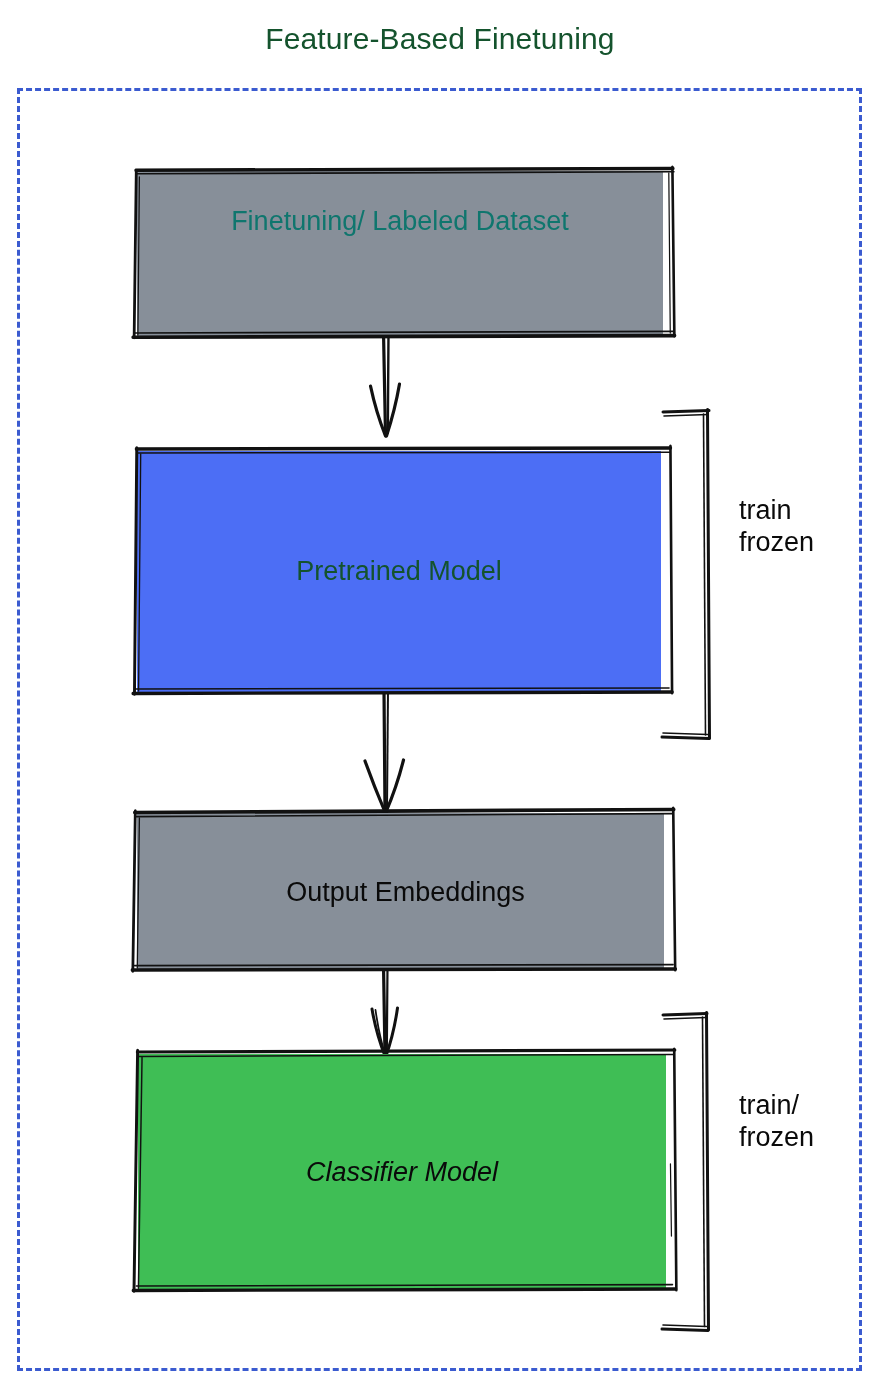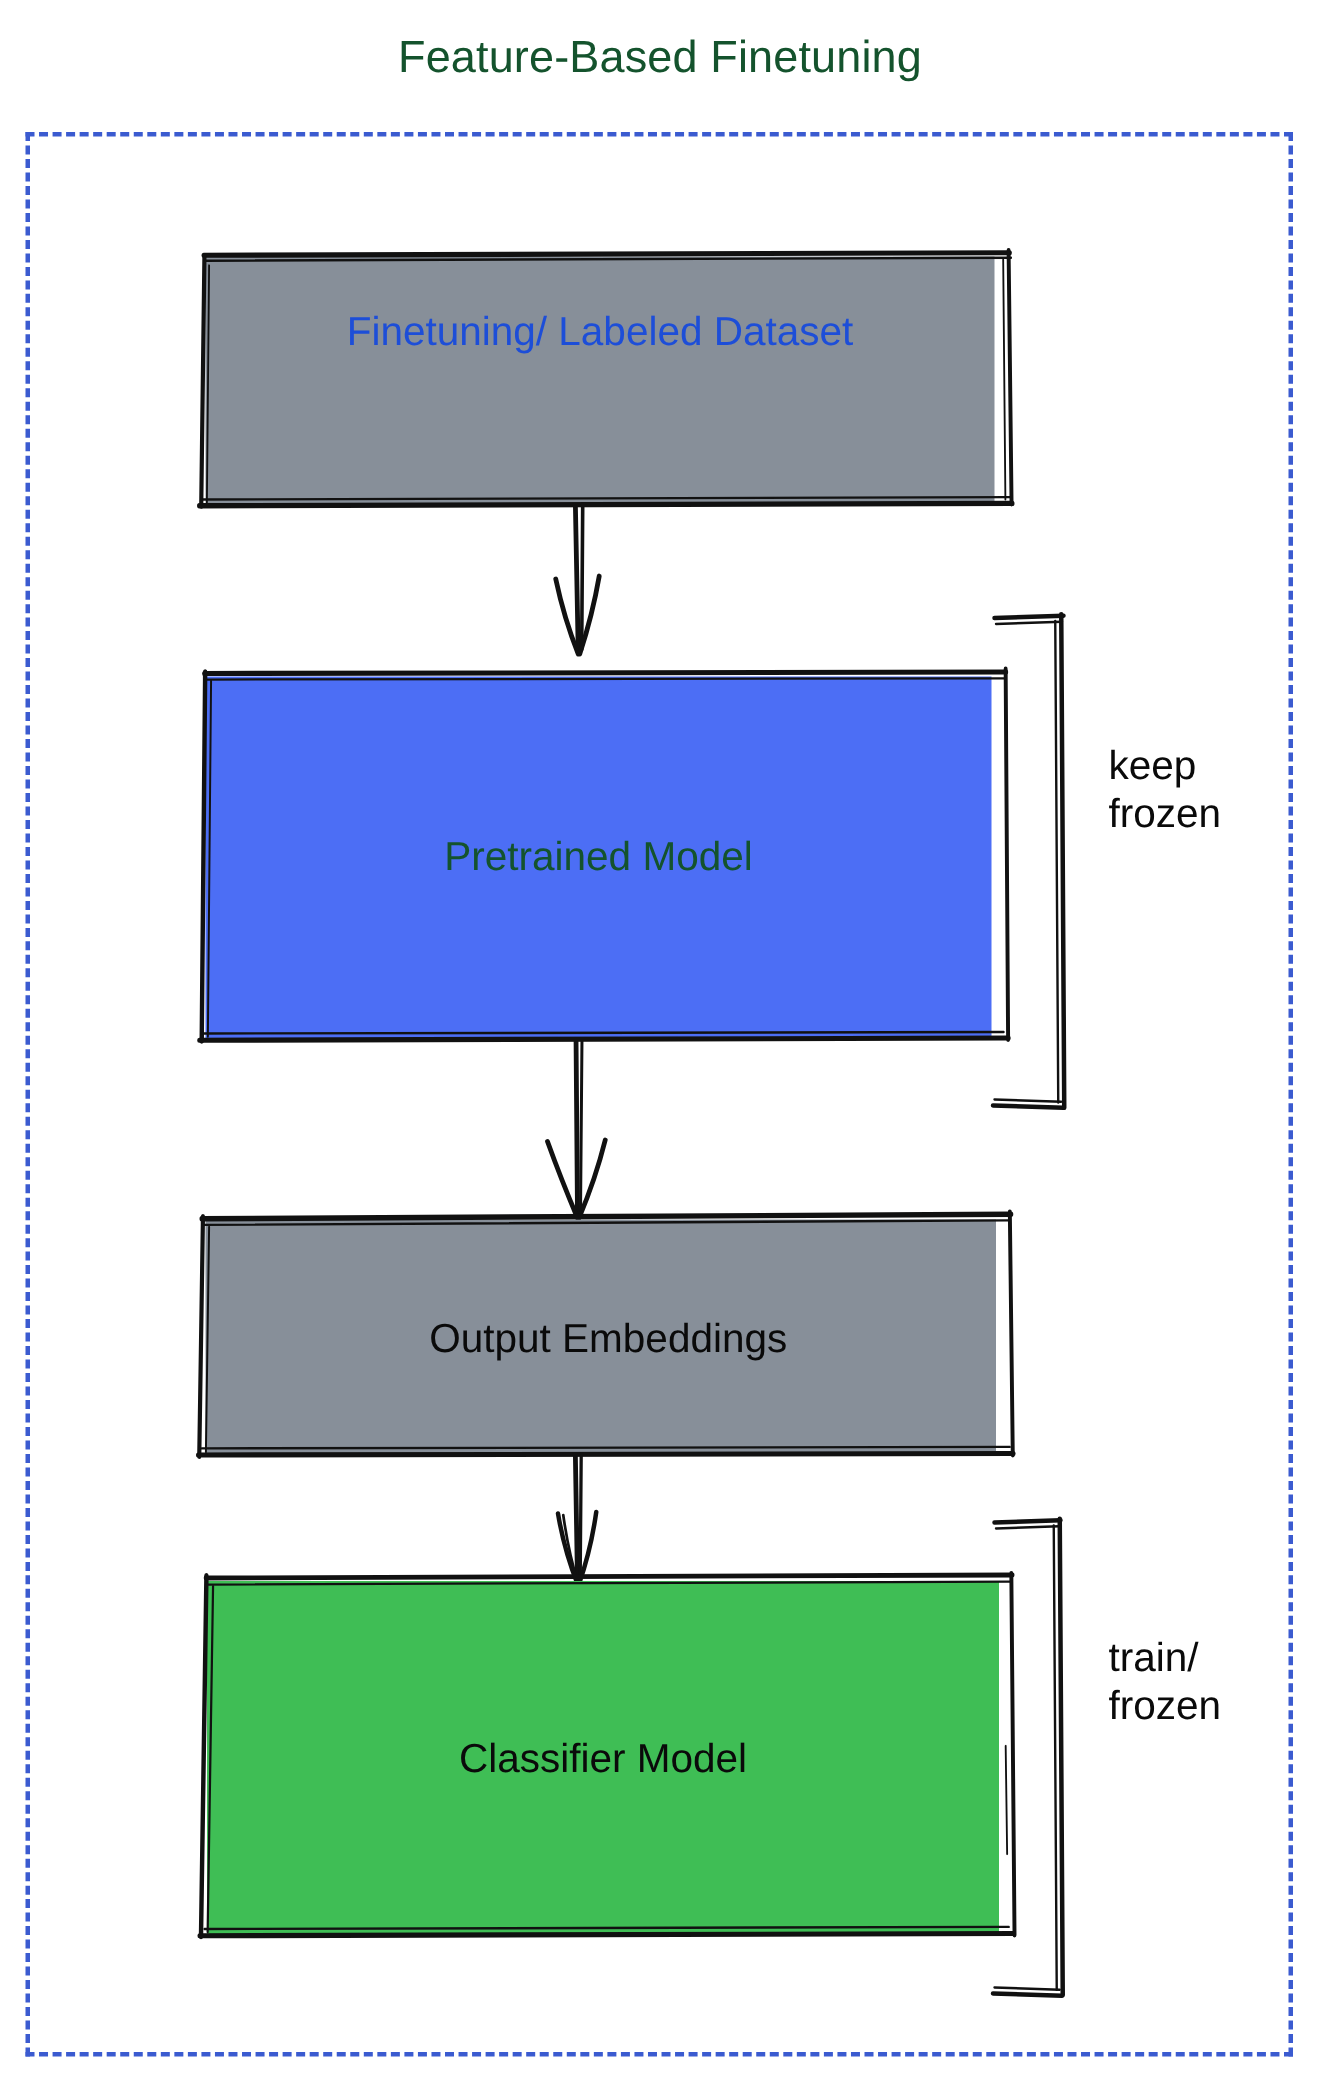--- a/index.html
+++ b/index.html
@@ -120,21 +120,21 @@
     <svg class="sketch" viewBox="0 0 554 193" preserveAspectRatio="none">
       <path d="M15.5 13.2 L671 11.5" fill="none" stroke="#111" stroke-width="3.4" stroke-linecap="round" transform="scale(0.82,1)"></path>
       <path d="M16.5 16.8 L672 14.8" fill="none" stroke="#111" stroke-width="1.6" stroke-linecap="round" transform="scale(0.82,1)"></path>
       <path d="M16.2 13.6 L13.6 180.5" fill="none" stroke="#111" stroke-width="3.4" stroke-linecap="round" transform="scale(0.82,1)"></path>
       <path d="M20.0 20.0 L18.2 178.0" fill="none" stroke="#111" stroke-width="1.5" stroke-linecap="round" transform="scale(0.82,1)"></path>
       <path d="M12.0 180.2 L673 178.6" fill="none" stroke="#111" stroke-width="3.6" stroke-linecap="round" transform="scale(0.82,1)"></path>
       <path d="M14.0 176.0 L671 174.4" fill="none" stroke="#111" stroke-width="1.6" stroke-linecap="round" transform="scale(0.82,1)"></path>
       <path d="M670.0 10.0 L672.4 179.0" fill="none" stroke="#111" stroke-width="3.2" stroke-linecap="round" transform="scale(0.82,1)"></path>
       <path d="M665.6 16.0 L667.4 176.0" fill="none" stroke="#111" stroke-width="1.5" stroke-linecap="round" transform="scale(0.82,1)"></path>
     </svg>
-    <div class="node-label" style="color: #1d4ed8;">Finetuning/ Labeled Dataset</div>
+    <div class="node-label" style="color: #0f766e;">Finetuning/ Labeled Dataset</div>
   </div>
 
   <svg class="arrow" id="arrow-1" viewBox="0 0 90 130">
     <path d="M38.5 2 L40.5 105" fill="none" stroke="#111" stroke-width="3.2" stroke-linecap="round"></path>
     <path d="M43.5 3 L42.8 103" fill="none" stroke="#111" stroke-width="2.4" stroke-linecap="round"></path>
     <path d="M25.5 56 Q31 82 40.5 106" fill="none" stroke="#111" stroke-width="3.2" stroke-linecap="round"></path>
     <path d="M54.5 54 Q50 80 41.5 106" fill="none" stroke="#111" stroke-width="3.2" stroke-linecap="round"></path>
   </svg>
 
   <div class="node" id="node-pretrained">
@@ -152,21 +152,21 @@
   </div>
 
   <svg class="bracket" id="bracket-frozen" viewBox="0 0 80 340">
     <path d="M18 7 L64 5.5" fill="none" stroke="#111" stroke-width="3" stroke-linecap="round"></path>
     <path d="M19 11 L63 9.5" fill="none" stroke="#111" stroke-width="1.6" stroke-linecap="round"></path>
     <path d="M62.5 4.5 L64.5 333.5" fill="none" stroke="#111" stroke-width="3" stroke-linecap="round"></path>
     <path d="M58.5 9.0 L60.5 330.0" fill="none" stroke="#111" stroke-width="1.6" stroke-linecap="round"></path>
     <path d="M17 332 L64 333.5" fill="none" stroke="#111" stroke-width="3" stroke-linecap="round"></path>
     <path d="M18 328 L62.5 329.5" fill="none" stroke="#111" stroke-width="1.6" stroke-linecap="round"></path>
   </svg>
-  <div class="side-label" id="label-frozen">keep
+  <div class="side-label" id="label-frozen">train
 frozen</div>
 
   <svg class="arrow" id="arrow-2" viewBox="0 0 90 130">
     <path d="M39.0 2 L40.0 123" fill="none" stroke="#111" stroke-width="3.2" stroke-linecap="round"></path>
     <path d="M43.0 3 L42.0 121" fill="none" stroke="#111" stroke-width="2.0" stroke-linecap="round"></path>
     <path d="M20.0 73 Q29 98 40.0 124" fill="none" stroke="#111" stroke-width="3.2" stroke-linecap="round"></path>
     <path d="M58.5 72 Q52 98 41.0 124" fill="none" stroke="#111" stroke-width="3.2" stroke-linecap="round"></path>
   </svg>
 
   <div class="node" id="node-embeddings">
@@ -196,21 +196,21 @@
     <svg class="sketch" viewBox="0 0 556 264" preserveAspectRatio="none">
       <path d="M16.0 12.0 L672 10.0" fill="none" stroke="#111" stroke-width="3.2" stroke-linecap="round" transform="scale(0.82,1)"></path>
       <path d="M18.0 16.4 L670 14.4" fill="none" stroke="#111" stroke-width="1.5" stroke-linecap="round" transform="scale(0.82,1)"></path>
       <path d="M16.6 10.5 L12.2 251.0" fill="none" stroke="#111" stroke-width="3.6" stroke-linecap="round" transform="scale(0.82,1)"></path>
       <path d="M22.0 17.5 L17.6 248.0" fill="none" stroke="#111" stroke-width="1.8" stroke-linecap="round" transform="scale(0.82,1)"></path>
       <path d="M11.0 250.5 L673 249.0" fill="none" stroke="#111" stroke-width="3.4" stroke-linecap="round" transform="scale(0.82,1)"></path>
       <path d="M15.0 246.0 L669 244.6" fill="none" stroke="#111" stroke-width="1.6" stroke-linecap="round" transform="scale(0.82,1)"></path>
       <path d="M671.0 9.0 L673.6 250.0" fill="none" stroke="#111" stroke-width="3.2" stroke-linecap="round" transform="scale(0.82,1)"></path>
       <path d="M666.4 124.0 L667.6 196.0" fill="none" stroke="#111" stroke-width="1.5" stroke-linecap="round" transform="scale(0.82,1)"></path>
     </svg>
-    <div class="node-label" style="color: rgb(10, 10, 10);">Classifier Model</div>
+    <div class="node-label" style="color: rgb(10, 10, 10); font-style: italic;">Classifier Model</div>
   </div>
 
   <svg class="bracket" id="bracket-train" viewBox="0 0 80 328">
     <path d="M18 7 L62 5.5" fill="none" stroke="#111" stroke-width="3" stroke-linecap="round"></path>
     <path d="M19 11 L61 9.5" fill="none" stroke="#111" stroke-width="1.6" stroke-linecap="round"></path>
     <path d="M61.5 4.5 L63.5 322.0" fill="none" stroke="#111" stroke-width="3" stroke-linecap="round"></path>
     <path d="M57.5 9.0 L59.5 318.5" fill="none" stroke="#111" stroke-width="1.6" stroke-linecap="round"></path>
     <path d="M17 321 L63 322.5" fill="none" stroke="#111" stroke-width="3" stroke-linecap="round"></path>
     <path d="M18 317 L61.5 318.5" fill="none" stroke="#111" stroke-width="1.6" stroke-linecap="round"></path>
   </svg>

